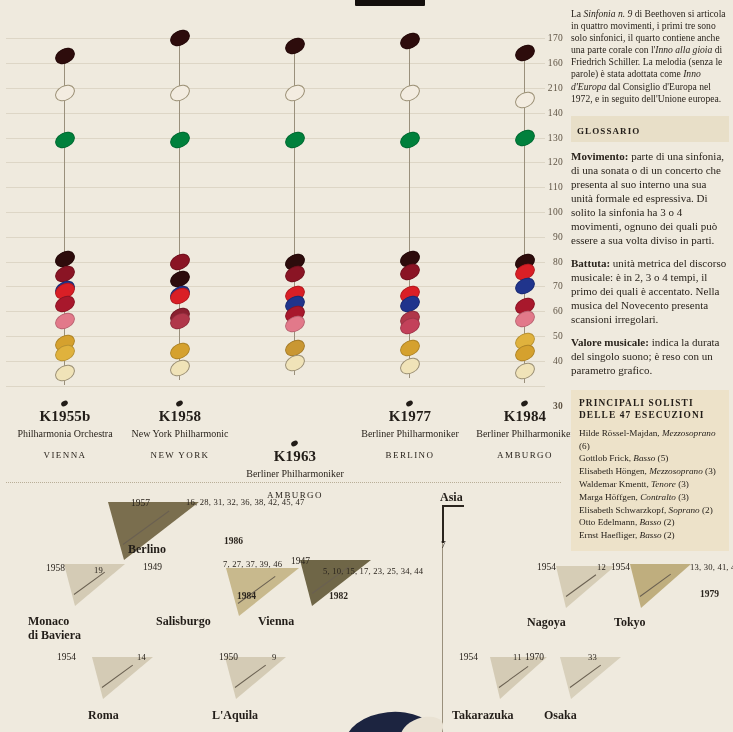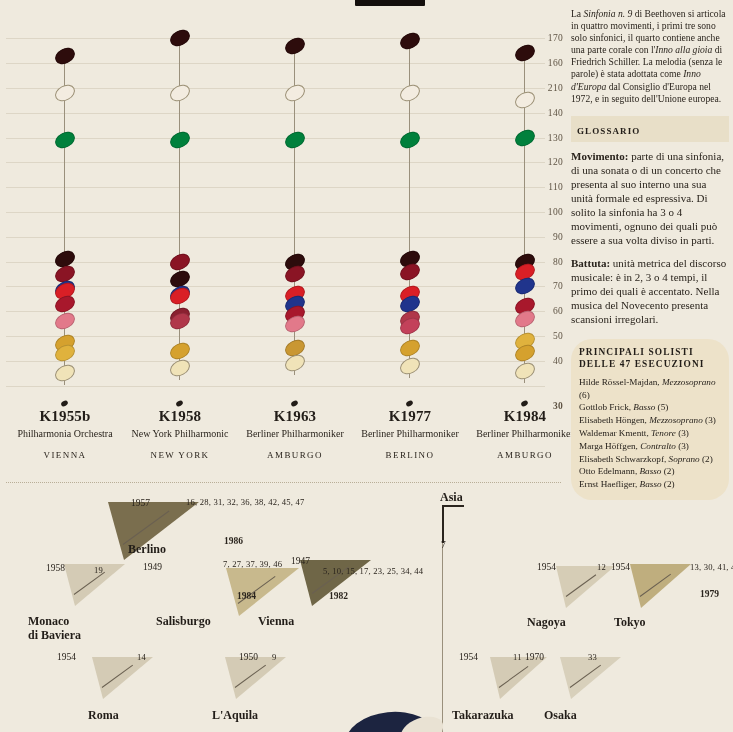--- a/index.html
+++ b/index.html
@@ -71,21 +71,21 @@
   
   .rail { position:absolute; left:571px; top:8px; width:158px; }
   .intro { font-size:9.6px; line-height:12.1px; color:#2a241d; text-align:left; }
   .intro i { font-style:italic; }
   .band { background:#e8dfc8; padding:4px 6px 4px 6px; margin-top:11px; }
   .band-title { font-size:9px; font-weight:bold; letter-spacing:1.1px; }
   .gloss { font-size:11px; line-height:14px; margin-top:7px; color:#2a241d;}
   .gloss p { margin:0 0 9px 0; }
   .gloss b { font-weight:bold; }
   .solisti {
-    background:#ede2c9; margin-top:13px; padding:7px 8px 9px 8px;border-radius:21px;
+    background:#ede2c9; margin-top:13px; padding:7px 8px 9px 8px;
   }
   .solisti h4 {
     margin:0 0 6px 0; font-size:9.4px; font-weight:bold; letter-spacing:1.1px;
     line-height:12px;
   }
   .solisti .s-row { font-size:9.2px; line-height:12.8px; }
   .solisti .s-row i { font-style:italic; }
   .tri { position:absolute; }
   .tri-lbl {
     position:absolute; font-size:12px; font-weight:bold; white-space:nowrap;
@@ -238,21 +238,21 @@
         <div class="k">K1955b</div>
         <div class="orch">Philharmonia Orchestra</div>
         <div class="city">VIENNA</div>
       </div>
       <div class="cap" style="left: 115px;">
         <div class="note-head" style="left: 61px; top: -7px;"></div>
         <div class="k">K1958</div>
         <div class="orch">New York Philharmonic</div>
         <div class="city">NEW YORK</div>
       </div>
-      <div class="cap" style="left: 230px;">
+      <div class="cap" style="left: 230px; margin-top: 40px;">
         <div class="note-head" style="left: 61px; top: -7px;"></div>
         <div class="k">K1963</div>
         <div class="orch">Berliner Philharmoniker</div>
         <div class="city">AMBURGO</div>
       </div>
       <div class="cap" style="left: 345px;">
         <div class="note-head" style="left: 61px; top: -7px;"></div>
         <div class="k">K1977</div>
         <div class="orch">Berliner Philharmoniker</div>
         <div class="city">BERLINO</div>
@@ -276,20 +276,21 @@
       d'Europa</i> dal Consiglio d'Europa nel 1972, e in seguito dell'Unione europea.
     </div>
 
     <div class="band">
       <span class="band-title">GLOSSARIO</span>
     </div>
 
     <div class="gloss" id="glossary-body">
         <p><b>Movimento:</b> parte di una sinfonia, di una sonata o di un concerto che presenta al suo interno una sua unità formale ed espressiva. Di solito la sinfonia ha 3 o 4 movimenti, ognuno dei quali può essere a sua volta diviso in parti.</p>
         <p><b>Battuta:</b> unità metrica del discorso musicale: è in 2, 3 o 4 tempi, il primo dei quali è accentato. Nella musica del Novecento presenta scansioni irregolari.</p>
+        <p><b>Valore musicale:</b> indica la durata del singolo suono; è reso con un parametro grafico.</p>
       </div>
 
     <div class="solisti">
       <h4>
         <span>PRINCIPALI SOLISTI</span><br>
         <span>DELLE 47 ESECUZIONI</span>
       </h4>
       <div id="soloists-list">
           <div class="s-row"><span>Hilde Rössel-Majdan,</span><i> Mezzosoprano</i><span> (6)</span></div>
           <div class="s-row"><span>Gottlob Frick,</span><i> Basso</i><span> (5)</span></div>
@@ -334,21 +335,21 @@
       <div class="yr-right" style="left: 329px; top: 591px;">1982</div>
       <div class="nums" style="left: 323px; top: 566px;">5, 10, 15, 17, 23, 25, 34, 44</div>
       <div class="tri" style="left: 92px; top: 657px; width: 0px; height: 0px; border-left: 11.16px solid transparent; border-right: 50.84px solid transparent; border-top: 42px solid rgb(212, 203, 181);"></div>
       <div class="tick" style="left: 101.92px; top: 687.24px; width: 38.44px; height: 1px; transform-origin: left center; transform: rotate(-36deg);"></div>
       <div class="tri-lbl" style="left: 88px; top: 708px;">Roma</div>
       <div class="yr-left" style="left: 57px; top: 652px;">1954</div>
       <div class="nums" style="left: 137px; top: 652px;">14</div>
       <div class="tri" style="left: 225px; top: 657px; width: 0px; height: 0px; border-left: 11.16px solid transparent; border-right: 50.84px solid transparent; border-top: 42px solid rgb(212, 203, 181);"></div>
       <div class="tick" style="left: 234.92px; top: 687.24px; width: 38.44px; height: 1px; transform-origin: left center; transform: rotate(-36deg);"></div>
       <div class="tri-lbl" style="left: 212px; top: 708px;">L'Aquila</div>
-      <div class="yr-left" style="left: 219px; top: 652px; margin-left: 20px;">1950</div>
+      <div class="yr-left" style="left: 219px; top: 652px;">1950</div>
       <div class="nums" style="left: 272px; top: 652px;">9</div>
       <div class="tri" style="left: 556px; top: 566px; width: 0px; height: 0px; border-left: 10.8px solid transparent; border-right: 49.2px solid transparent; border-top: 42px solid rgb(214, 205, 182);"></div>
       <div class="tick" style="left: 565.6px; top: 596.24px; width: 37.2px; height: 1px; transform-origin: left center; transform: rotate(-36deg);"></div>
       <div class="tri-lbl" style="left: 527px; top: 615px;">Nagoya</div>
       <div class="yr-left" style="left: 537px; top: 562px;">1954</div>
       <div class="nums" style="left: 597px; top: 562px;">12</div>
       <div class="tri" style="left: 630px; top: 564px; width: 0px; height: 0px; border-left: 11.16px solid transparent; border-right: 50.84px solid transparent; border-top: 44px solid rgb(191, 174, 126);"></div>
       <div class="tick" style="left: 639.92px; top: 595.68px; width: 38.44px; height: 1px; transform-origin: left center; transform: rotate(-36deg);"></div>
       <div class="tri-lbl" style="left: 614px; top: 615px;">Tokyo</div>
       <div class="yr-left" style="left: 611px; top: 562px;">1954</div>

